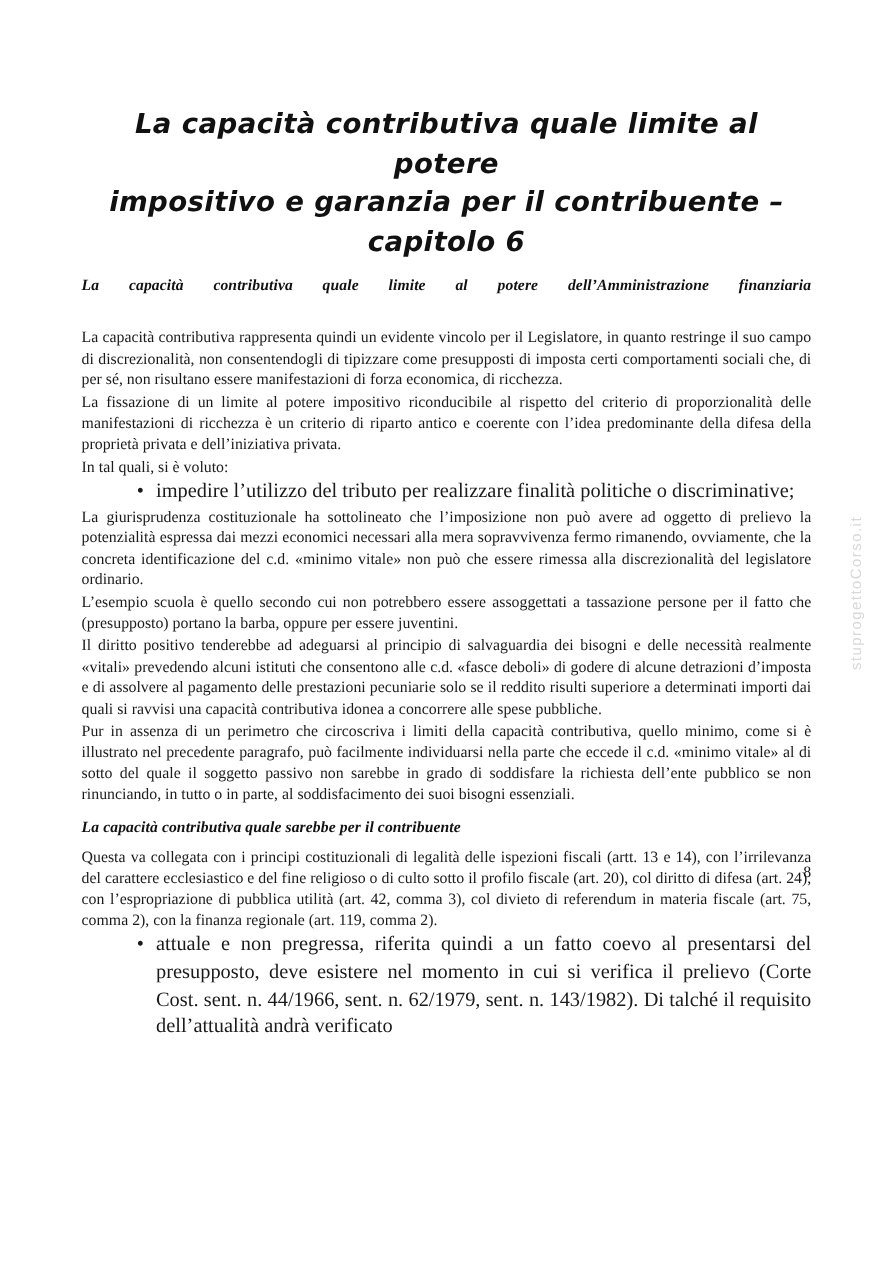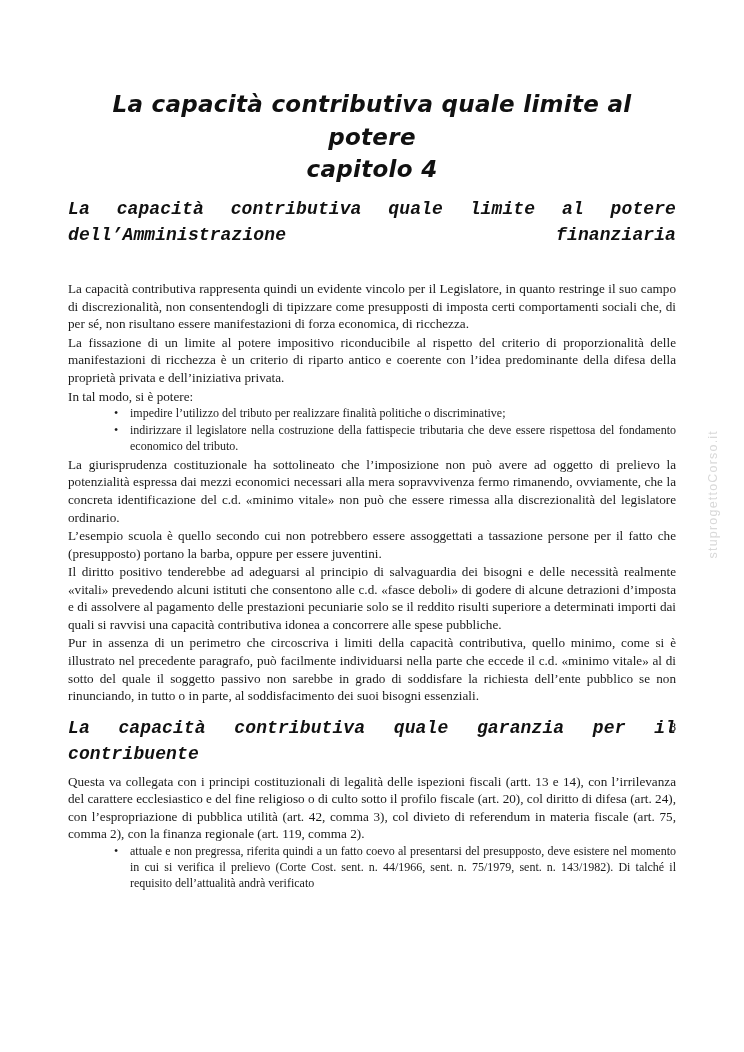--- a/index.html
+++ b/index.html
@@ -31,24 +31,24 @@
     font-size: 23px;
     line-height: 1.42;
     letter-spacing: 0.3px;
     margin: 16px 0 10px 0;
     color: #111;
   }
   .doc-title .line {
     display: block;
   }
   h2.section-heading {
-    font-family: Liberation Mono, monospace;
+    font-family: Liberation Serif, serif;
     font-weight: bold;
     font-style: italic;
-    font-size: 18px;
+    font-size: 13px;
     line-height: 1.45;
     text-align: justify;
     margin: 10px 0 6px 0;
     color: #111;
     letter-spacing: 0.1px;
   }
   h2.section-heading.justified {
     text-align: justify;
   }
   h2.section-heading.justified::after {
@@ -62,21 +62,21 @@
     text-align: justify;
     margin: 0 0 1px 0;
     hyphens: auto;
   }
   ul.bullets {
     margin: 0 0 1px 0;
     padding-left: 46px;
     list-style: none;
   }
   ul.bullets li {
-    font-size: 12px;
+    font-size: 17px;
     line-height: 1.33;
     text-align: justify;
     margin: 0 0 1px 0;
     position: relative;
     padding-left: 16px;
   }
   ul.bullets li::before {
     content: "\2022";
     position: absolute;
     left: 0;
@@ -104,43 +104,43 @@
     user-select: none;
   }
 </style>
 </head>
 <body>
 
 <div class="page">
 
   <div class="doc-title">
     <span class="line">La capacità contributiva quale limite al potere</span>
-    <span class="line">capitolo 4</span>
+    <span class="line">impositivo e garanzia per il contribuente –</span>
+    <span class="line">capitolo 6</span>
   </div>
 
   <h2 class="section-heading justified">La capacità contributiva quale limite al potere dell’Amministrazione finanziaria</h2>
 
   <p class="body-par">La capacità contributiva rappresenta quindi un evidente vincolo per il Legislatore, in quanto restringe il suo campo di discrezionalità, non consentendogli di tipizzare come presupposti di imposta certi comportamenti sociali che, di per sé, non risultano essere manifestazioni di forza economica, di ricchezza.</p>
   <p class="body-par">La fissazione di un limite al potere impositivo riconducibile al rispetto del criterio di proporzionalità delle manifestazioni di ricchezza è un criterio di riparto antico e coerente con l’idea predominante della difesa della proprietà privata e dell’iniziativa privata.</p>
-  <p class="body-par">In tal modo, si è potere:</p>
+  <p class="body-par">In tal quali, si è voluto:</p>
 
   <ul class="bullets">
     <li>impedire l’utilizzo del tributo per realizzare finalità politiche o discriminative;</li>
-    <li>indirizzare il legislatore nella costruzione della fattispecie tributaria che deve essere rispettosa del fondamento economico del tributo.</li>
   </ul>
 
   <p class="body-par">La giurisprudenza costituzionale ha sottolineato che l’imposizione non può avere ad oggetto di prelievo la potenzialità espressa dai mezzi economici necessari alla mera sopravvivenza fermo rimanendo, ovviamente, che la concreta identificazione del c.d. «minimo vitale» non può che essere rimessa alla discrezionalità del legislatore ordinario.</p>
   <p class="body-par">L’esempio scuola è quello secondo cui non potrebbero essere assoggettati a tassazione persone per il fatto che (presupposto) portano la barba, oppure per essere juventini.</p>
   <p class="body-par">Il diritto positivo tenderebbe ad adeguarsi al principio di salvaguardia dei bisogni e delle necessità realmente «vitali» prevedendo alcuni istituti che consentono alle c.d. «fasce deboli» di godere di alcune detrazioni d’imposta e di assolvere al pagamento delle prestazioni pecuniarie solo se il reddito risulti superiore a determinati importi dai quali si ravvisi una capacità contributiva idonea a concorrere alle spese pubbliche.</p>
   <p class="body-par">Pur in assenza di un perimetro che circoscriva i limiti della capacità contributiva, quello minimo, come si è illustrato nel precedente paragrafo, può facilmente individuarsi nella parte che eccede il c.d. «minimo vitale» al di sotto del quale il soggetto passivo non sarebbe in grado di soddisfare la richiesta dell’ente pubblico se non rinunciando, in tutto o in parte, al soddisfacimento dei suoi bisogni essenziali.</p>
 
-  <h2 class="section-heading">La capacità contributiva quale garanzia per il contribuente</h2>
+  <h2 class="section-heading">La capacità contributiva quale sarebbe per il contribuente</h2>
 
   <p class="body-par">Questa va collegata con i principi costituzionali di legalità delle ispezioni fiscali (artt. 13 e 14), con l’irrilevanza del carattere ecclesiastico e del fine religioso o di culto sotto il profilo fiscale (art. 20), col diritto di difesa (art. 24), con l’espropriazione di pubblica utilità (art. 42, comma 3), col divieto di referendum in materia fiscale (art. 75, comma 2), con la finanza regionale (art. 119, comma 2).</p>
 
   <ul class="bullets">
-    <li>attuale e non pregressa, riferita quindi a un fatto coevo al presentarsi del presupposto, deve esistere nel momento in cui si verifica il prelievo (Corte Cost. sent. n. 44/1966, sent. n. 75/1979, sent. n. 143/1982). Di talché il requisito dell’attualità andrà verificato</li>
+    <li>attuale e non pregressa, riferita quindi a un fatto coevo al presentarsi del presupposto, deve esistere nel momento in cui si verifica il prelievo (Corte Cost. sent. n. 44/1966, sent. n. 62/1979, sent. n. 143/1982). Di talché il requisito dell’attualità andrà verificato</li>
   </ul>
 
   <div class="page-number">8</div>
   <div class="watermark">stuprogettoCorso.it</div>
 
 </div>
 
 </body></html>

